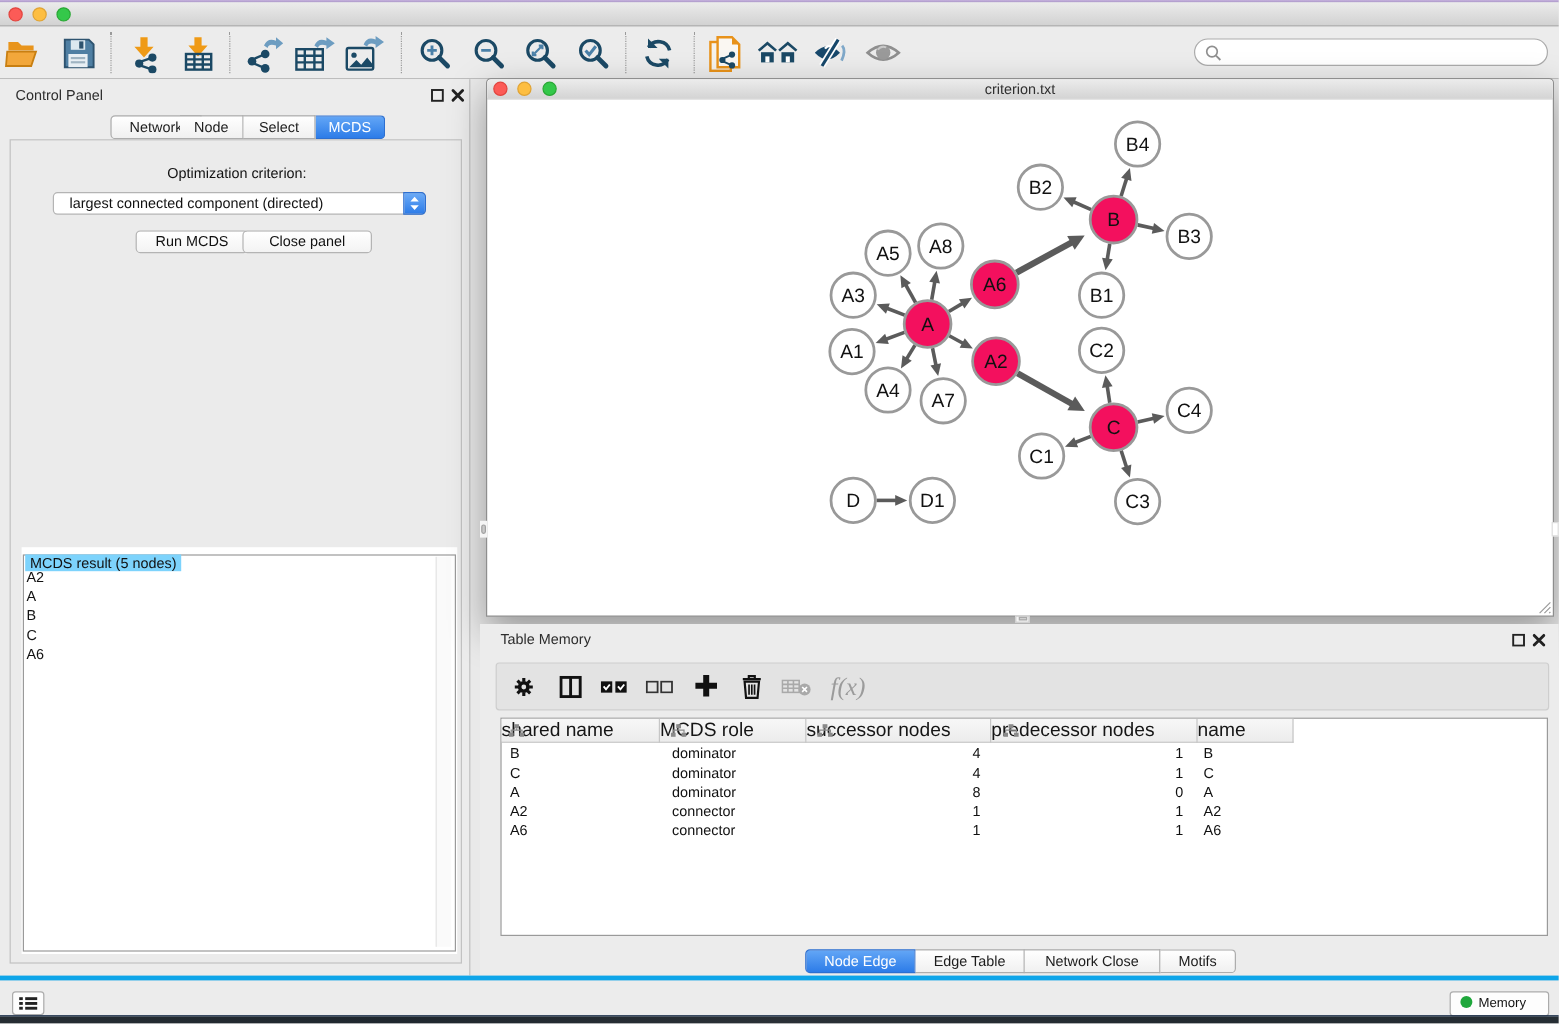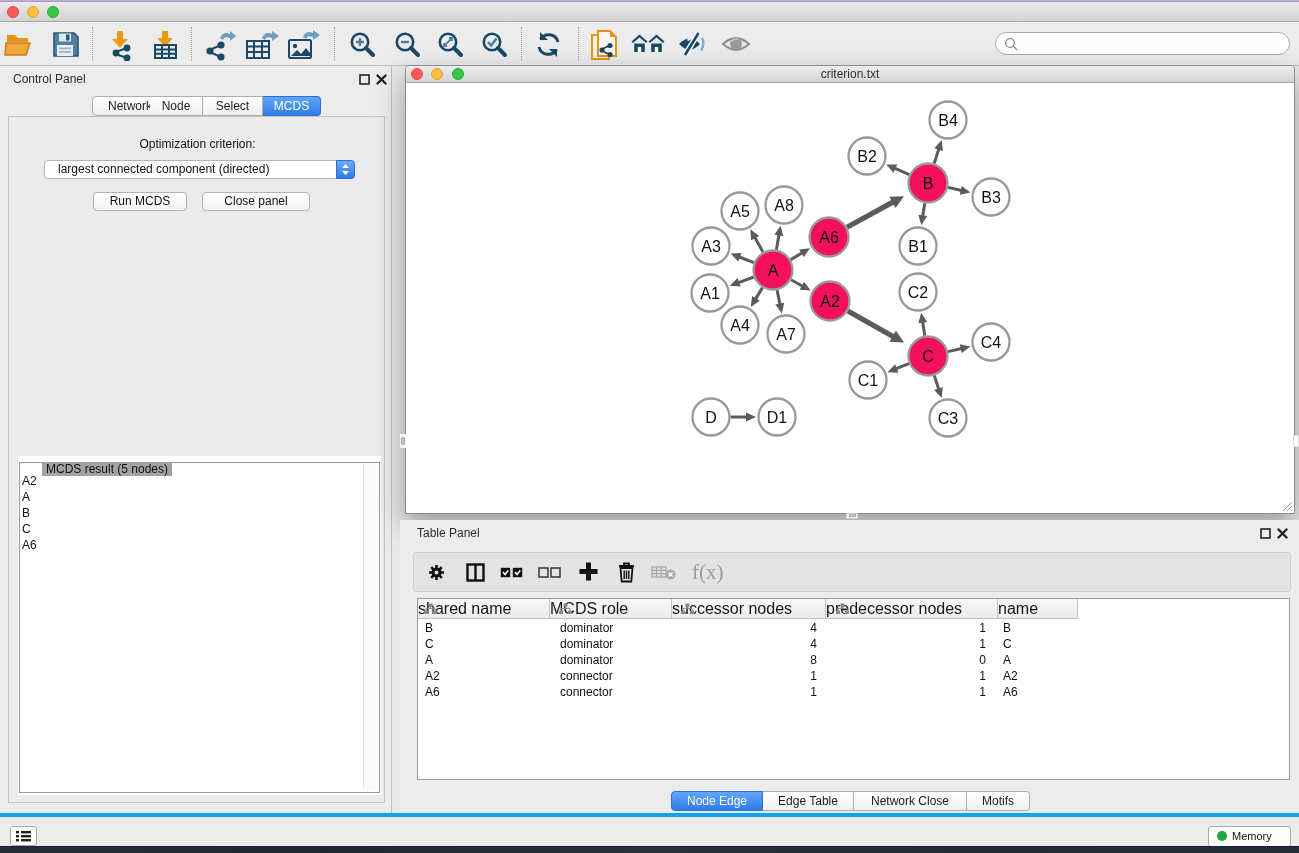--- a/index.html
+++ b/index.html
@@ -26,21 +26,21 @@
 #cptabs{position:absolute;left:78px;top:30px;height:20px}
 .tabseg{position:absolute;top:0;height:20px;background:linear-gradient(#ffffff,#f0f0f0);border:1px solid #adadad;font-size:12px;color:#1c1c1c;text-align:center;line-height:19px}
 .tabsel{background:linear-gradient(#63a6f6,#2d7ce8);color:#fff;border-color:#2d6fd0}
 #cppane{position:absolute;left:8px;top:50px;width:377px;height:687px;border:1px solid #c2c2c2;background:#ebebeb}
 #optlab{position:absolute;left:0;top:20px;width:377px;text-align:center;font-size:12px;color:#111}
 #dropdown{position:absolute;left:35px;top:43px;width:311px;height:19px;background:#fff;border:1px solid #b4b4b4;border-radius:4px;font-size:12px;color:#111;line-height:17px;padding-left:13px}
 #spin{position:absolute;right:-1px;top:-1px;width:19px;height:19px;border-radius:0 4px 4px 0;background:linear-gradient(#6cabf7,#2d7ce8);border:1px solid #2d6fd0}
 .btn{position:absolute;height:19px;background:linear-gradient(#ffffff,#f3f3f3);border:1px solid #b4b4b4;border-radius:4px;font-size:12px;color:#111;text-align:center;line-height:17px}
 #resultbox{position:absolute;left:9px;top:339px;width:363px;height:339px;background:#fff}
 #fieldset{position:absolute;left:1px;top:6px;width:361px;height:331px;border:1px solid #9a9a9a}
-#fslab{position:absolute;left:22px;top:-1px;background:#a3a3a3;padding:0 4px;font-size:12px;color:#111}
+#fslab{position:absolute;left:1px;top:-1px;background:#7dd3fc;padding:0 4px;font-size:12px;color:#111}
 #mlist{position:absolute;left:4px;top:17px;font-size:12px;color:#111;line-height:16px}
 #rscroll{position:absolute;right:5px;top:8px;width:13px;height:325px;background:#fafafa;border-left:1px solid #e4e4e4}
 
 #netwin{left:405px;top:-1px;width:890px;height:449px;background:#fff;border:1px solid #8e8e8e;border-radius:4px 4px 0 0;box-shadow:0 12px 30px rgba(0,0,0,0.35)}
 #nettitle{position:absolute;left:0;top:0;width:888px;height:17px;background:linear-gradient(#ececec,#d4d4d4);border-bottom:1px solid #a5a5a5;border-radius:4px 4px 0 0}
 #nettitle .t1{left:5px;background:#fc5b57;border:1px solid #e2453f;top:2px}
 #nettitle .t2{left:25px;background:#fdbe41;border:1px solid #e0a333;top:2px}
 #nettitle .t3{left:46px;background:#34c84a;border:1px solid #2aa835;top:2px}
 #nettitle .wt{position:absolute;width:100%;text-align:center;font-size:12px;color:#303030;line-height:17px}
 #graph{position:absolute;left:0;top:18px}
@@ -242,21 +242,21 @@
 <div class="tabseg" style="left:125px;width:60px;border-left:none">Select</div>
 <div class="tabseg tabsel" style="left:185px;width:58px;border-left:none;border-radius:0 4px 4px 0">MCDS</div>
 </div>
 <div id="cppane">
 <div id="dropdown">largest connected component (directed)<div id="spin">
               <svg width="17" height="17" viewBox="0 0 17 17">
                 <path d="M5 7 l3.5 -4 3.5 4 z M5 10 l3.5 4 3.5 -4 z" fill="#fff"></path>
               </svg>
             </div></div>
 <div id="optlab">Optimization criterion:</div>
-<div class="btn" style="left:84px;top:75px;width:94px">Run MCDS</div>
+<div class="btn" style="left:104px;top:75px;width:94px">Run MCDS</div>
 <div class="btn" style="left:193px;top:75px;width:108px">Close panel</div>
 <div id="resultbox">
   <div id="fieldset">
               <div id="fslab">MCDS result (5 nodes)</div>
             </div>
   <div id="mlist">A2<br>A<br>B<br>C<br>A6</div>
   <div id="rscroll"></div>
 </div>
 </div>
 </div>
@@ -356,21 +356,21 @@
         </svg>
 <div style="position:absolute;left:-6px;top:368px;width:6px;height:14px;background:#f5f5f5">
           <div style="position:absolute;left:1px;top:3px;width:4px;height:8px;background:#c9c9c9;border:1px solid #9f9f9f;border-radius:2px"></div>
         </div>
 <div style="position:absolute;right:-5px;top:369px;width:6px;height:12px;background:#fff;border:1px solid #ddd"></div>
 <div style="position:absolute;left:440px;bottom:-6px;width:12px;height:6px;background:#f4f4f4;border:1px solid #ccc">
           <div style="position:absolute;left:2px;top:0px;width:7px;height:3px;background:#cfcfcf;border:1px solid #aaa"></div>
         </div>
       </div>
   <div class="abs" id="tp">
-        <div class="title">Table Panel</div>
+        <div class="title">Table Memory</div>
 <div class="panicons" style="left:860px;top:8px">
           <svg width="11" height="11" viewBox="0 0 11 11">
             <rect x="1" y="1" width="9" height="9" fill="none" stroke="#222" stroke-width="1.6"></rect>
           </svg>
         </div>
 <div class="panicons" style="left:877px;top:8px">
           <svg width="11" height="11" viewBox="0 0 11 11">
             <path d="M1.5 1.5 L9.5 9.5 M9.5 1.5 L1.5 9.5" stroke="#222" stroke-width="2.4" stroke-linecap="round"></path>
           </svg>
         </div>
@@ -421,21 +421,21 @@
 <div class="tbi" style="left:237px;top:13px">
             <svg width="25" height="14" viewBox="0 0 25 14">
               <g stroke="#a9a9a9" stroke-width="1.3" fill="none">
                 <rect x="1" y="1" width="14" height="10"></rect>
                 <path d="M1 4.3 h14 M1 7.6 h14 M5.6 1 v10 M10.2 1 v10"></path>
               </g>
               <circle cx="19.5" cy="8.5" r="5" fill="#a9a9a9"></circle>
               <path d="M17.5 6.5 l4 4 M21.5 6.5 l-4 4" stroke="#fff" stroke-width="1.4"></path>
             </svg>
           </div>
-<div class="tbi" style="left:278px;top:7px;font-family:'Liberation Serif',serif;font-size:21px;color:#9b9b9b">f(x)</div>
+<div class="tbi" style="left:278px;top:7px;font-family:'Liberation Serif',serif;font-style:italic;font-size:21px;color:#9b9b9b">f(x)</div>
 </div>
 <div id="tbl">
 <div id="thead">
 <div class="hcell" style="left:0;width:132px"><svg class="hicon" width="13" height="12" viewBox="0 0 13 12" style="position:absolute;left:6px;top:4px">
                 <g fill="#8a8a8a">
                   <rect x="4.5" y="0.5" width="4" height="3.4"></rect>
                   <rect x="0" y="7.6" width="4" height="3.4"></rect>
                   <rect x="9" y="7.6" width="4" height="3.4"></rect>
                   <path d="M2 7.6 v-2.2 h9 v2.2 M6.5 3.9 v1.5" stroke="#8a8a8a" fill="none"></path>
                 </g>

